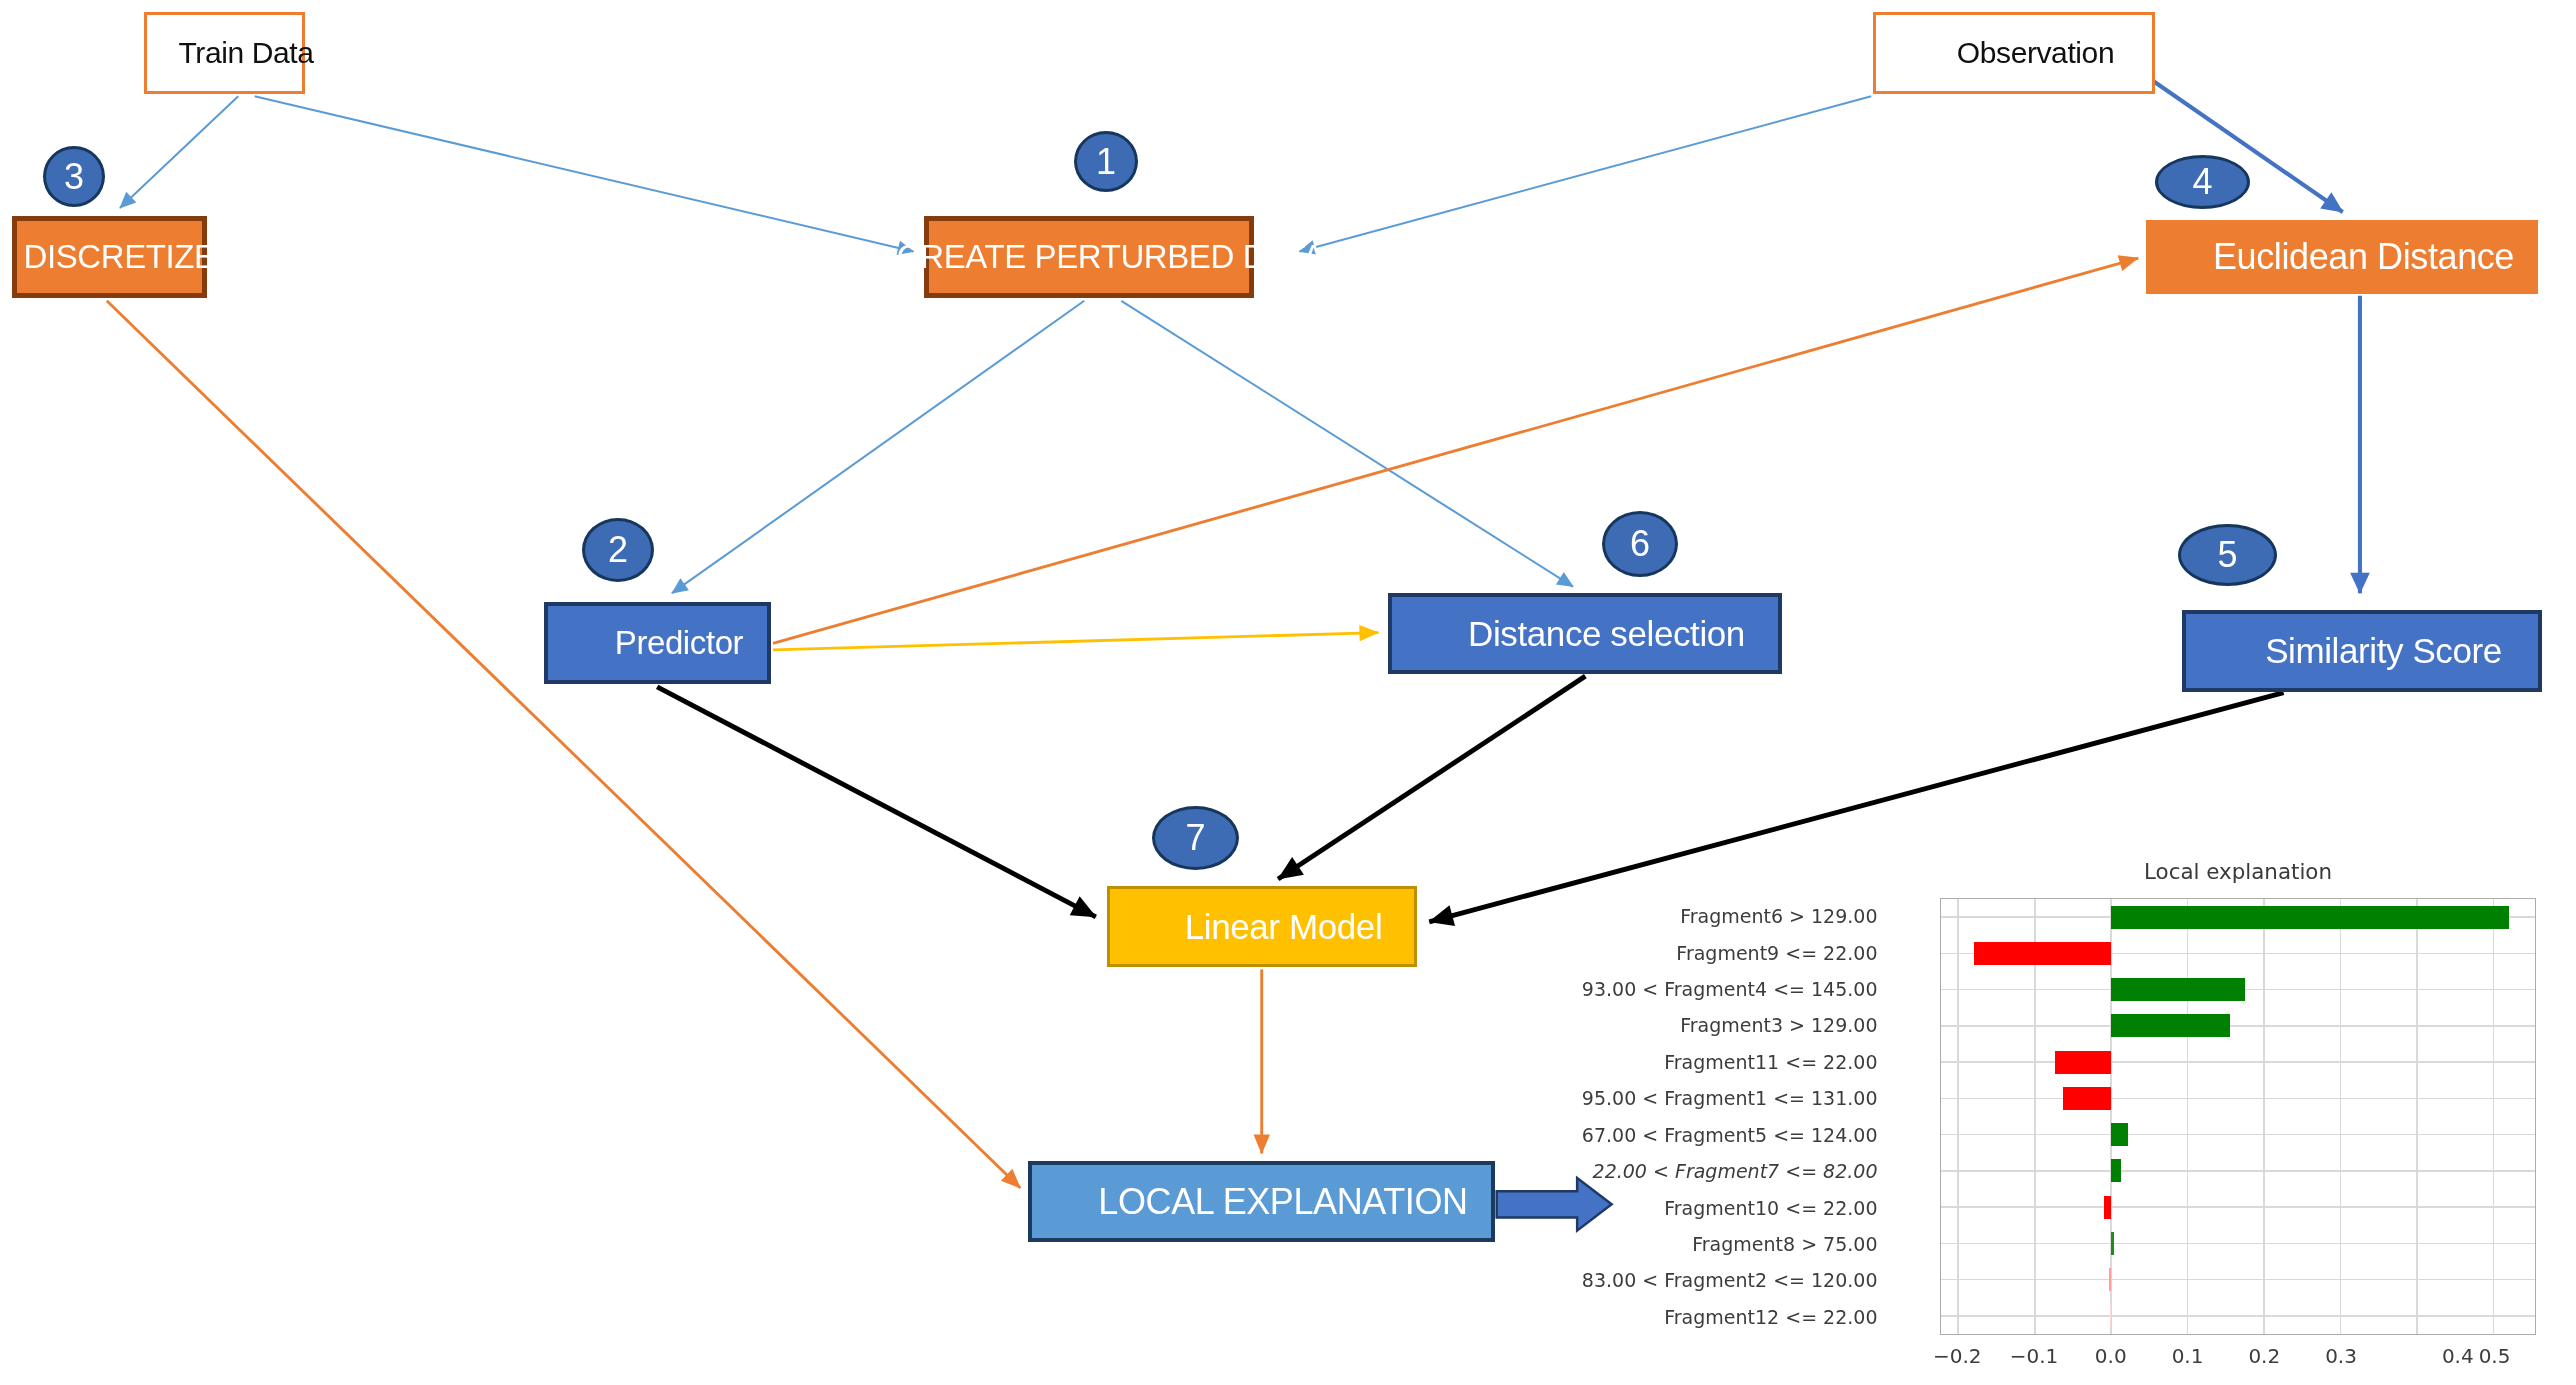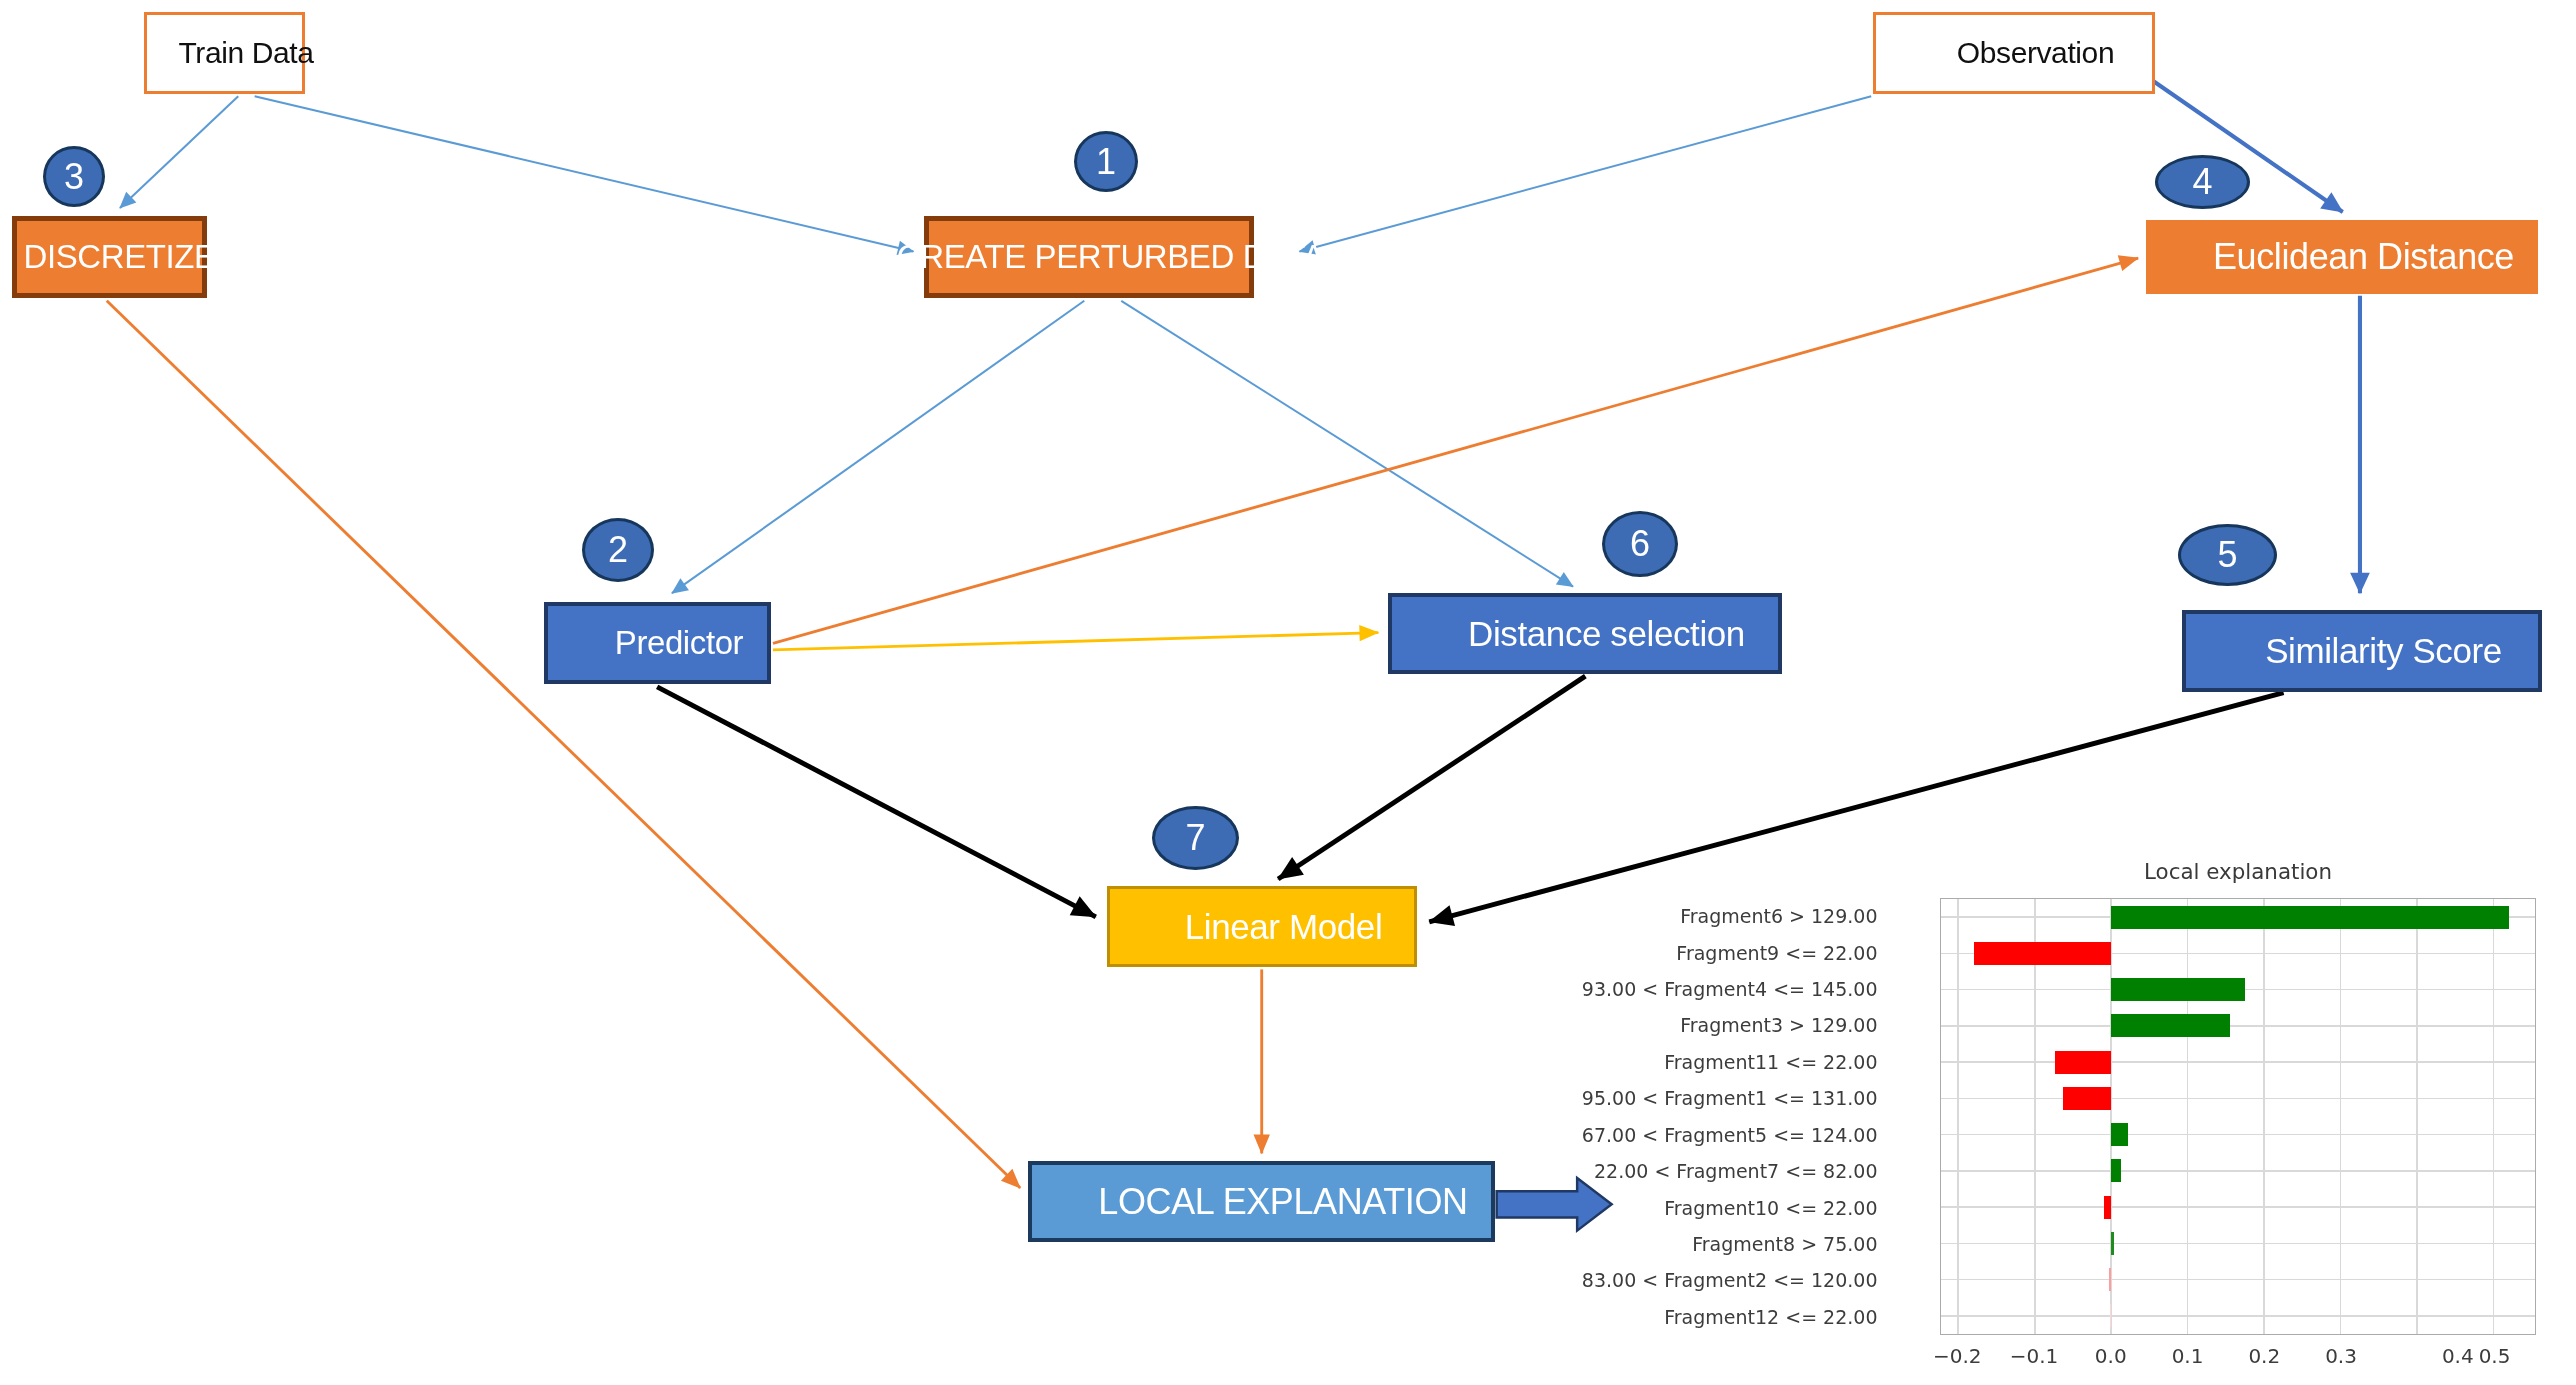--- a/index.html
+++ b/index.html
@@ -180,21 +180,21 @@
       <div class="bar" style="left: 28.5254%; width: 0.128783%; top: calc(95.8333% - 11.5px); background: rgb(255, 214, 214);"></div>
     </div>
   <div class="ylabels" id="ylabels">
       <div class="ylab" style="top: 4.16667%;">Fragment6 &gt; 129.00</div>
       <div class="ylab" style="top: 12.5%;">Fragment9 &lt;= 22.00</div>
       <div class="ylab" style="top: 20.8333%;">93.00 &lt; Fragment4 &lt;= 145.00</div>
       <div class="ylab" style="top: 29.1667%;">Fragment3 &gt; 129.00</div>
       <div class="ylab" style="top: 37.5%;">Fragment11 &lt;= 22.00</div>
       <div class="ylab" style="top: 45.8333%;">95.00 &lt; Fragment1 &lt;= 131.00</div>
       <div class="ylab" style="top: 54.1667%;">67.00 &lt; Fragment5 &lt;= 124.00</div>
-      <div class="ylab" style="top: 62.5%;">22.00 &lt; Fragment7 &lt;= 82.00</div>
+      <div class="ylab" style="top: 62.5%; font-style: italic;">22.00 &lt; Fragment7 &lt;= 82.00</div>
       <div class="ylab" style="top: 70.8333%;">Fragment10 &lt;= 22.00</div>
       <div class="ylab" style="top: 79.1667%;">Fragment8 &gt; 75.00</div>
       <div class="ylab" style="top: 87.5%;">83.00 &lt; Fragment2 &lt;= 120.00</div>
       <div class="ylab" style="top: 95.8333%;">Fragment12 &lt;= 22.00</div>
     </div>
   <div class="xticks" id="xticks">
       <div class="xtick" style="left: 2.89762%;">−0.2</div>
       <div class="xtick" style="left: 15.7759%;">−0.1</div>
       <div class="xtick" style="left: 28.6542%;">0.0</div>
       <div class="xtick" style="left: 41.5325%;">0.1</div>

